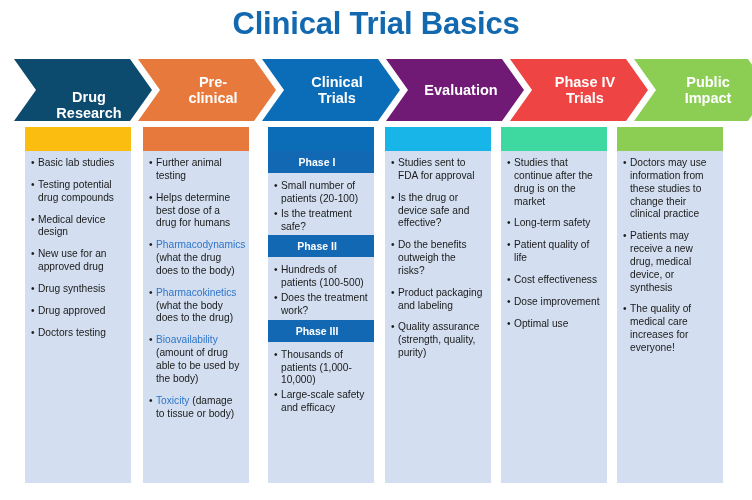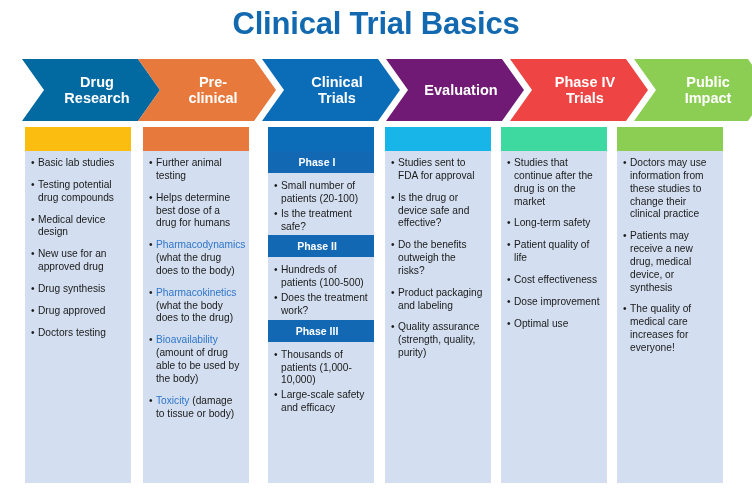--- a/index.html
+++ b/index.html
@@ -116,21 +116,21 @@
   .phase-group.last-group .bullet-item:last-child {
     margin-bottom: 9px;
   }
 </style>
 </head>
 <body>
 
 <div id="page-title">Clinical Trial Basics</div>
 
 <div id="chevron-band">
-    <div class="chevron" style="left: 8px; width: 138px; background: #0369a1;">
+    <div class="chevron" style="left: 0px; width: 138px; background: #0c4a6e; align-items: flex-end;">
       <div class="chevron-label">Drug
 Research</div>
     </div>
     <div class="chevron" style="left: 124px; width: 138px; background: rgb(232, 121, 60);">
       <div class="chevron-label">Pre-
 clinical</div>
     </div>
     <div class="chevron" style="left: 248px; width: 138px; background: rgb(11, 108, 183);">
       <div class="chevron-label">Clinical
 Trials</div>

